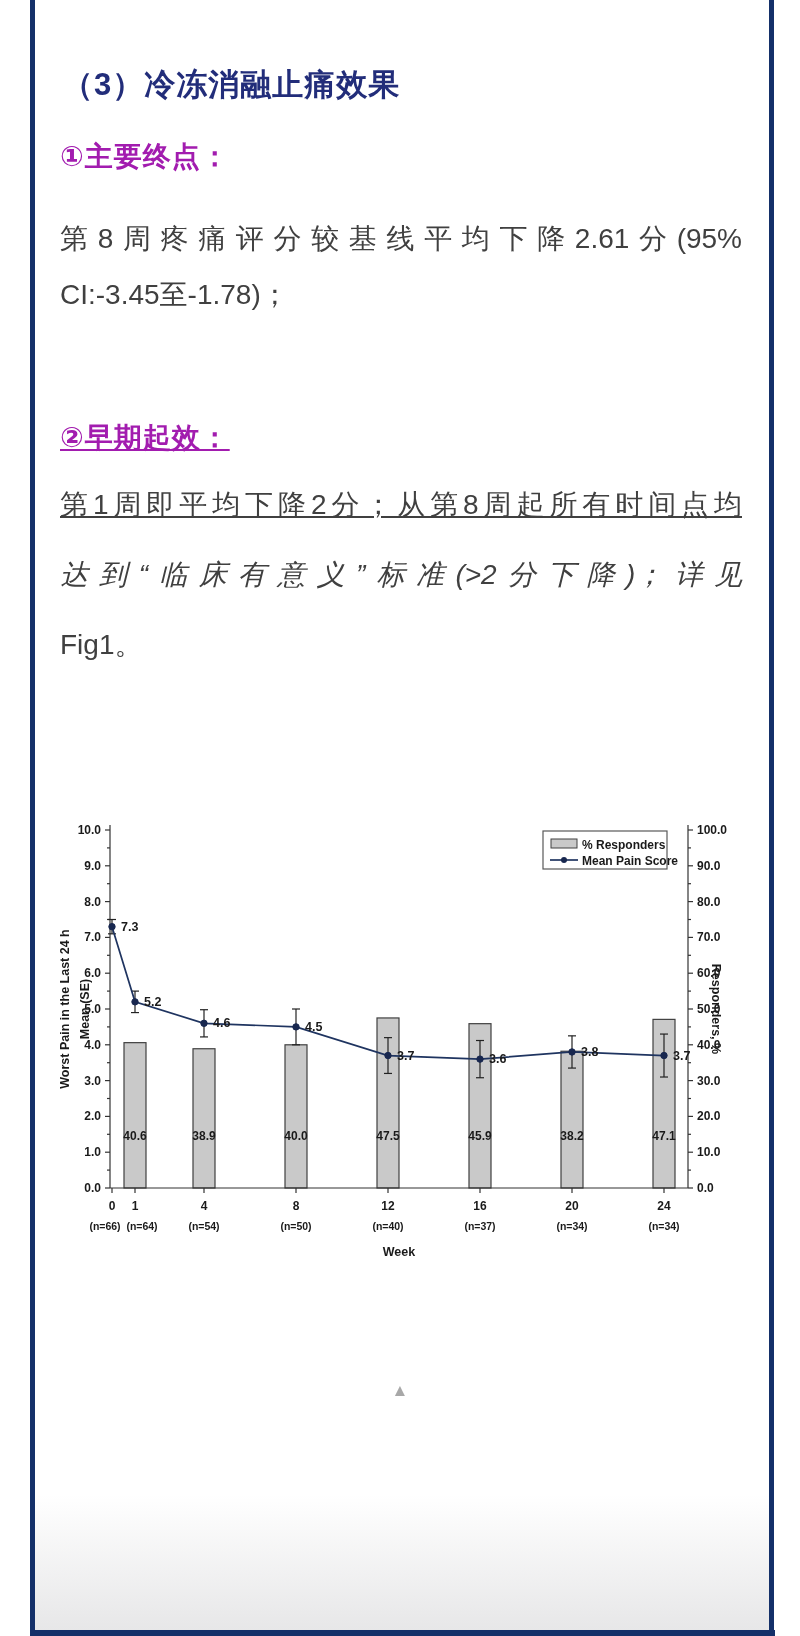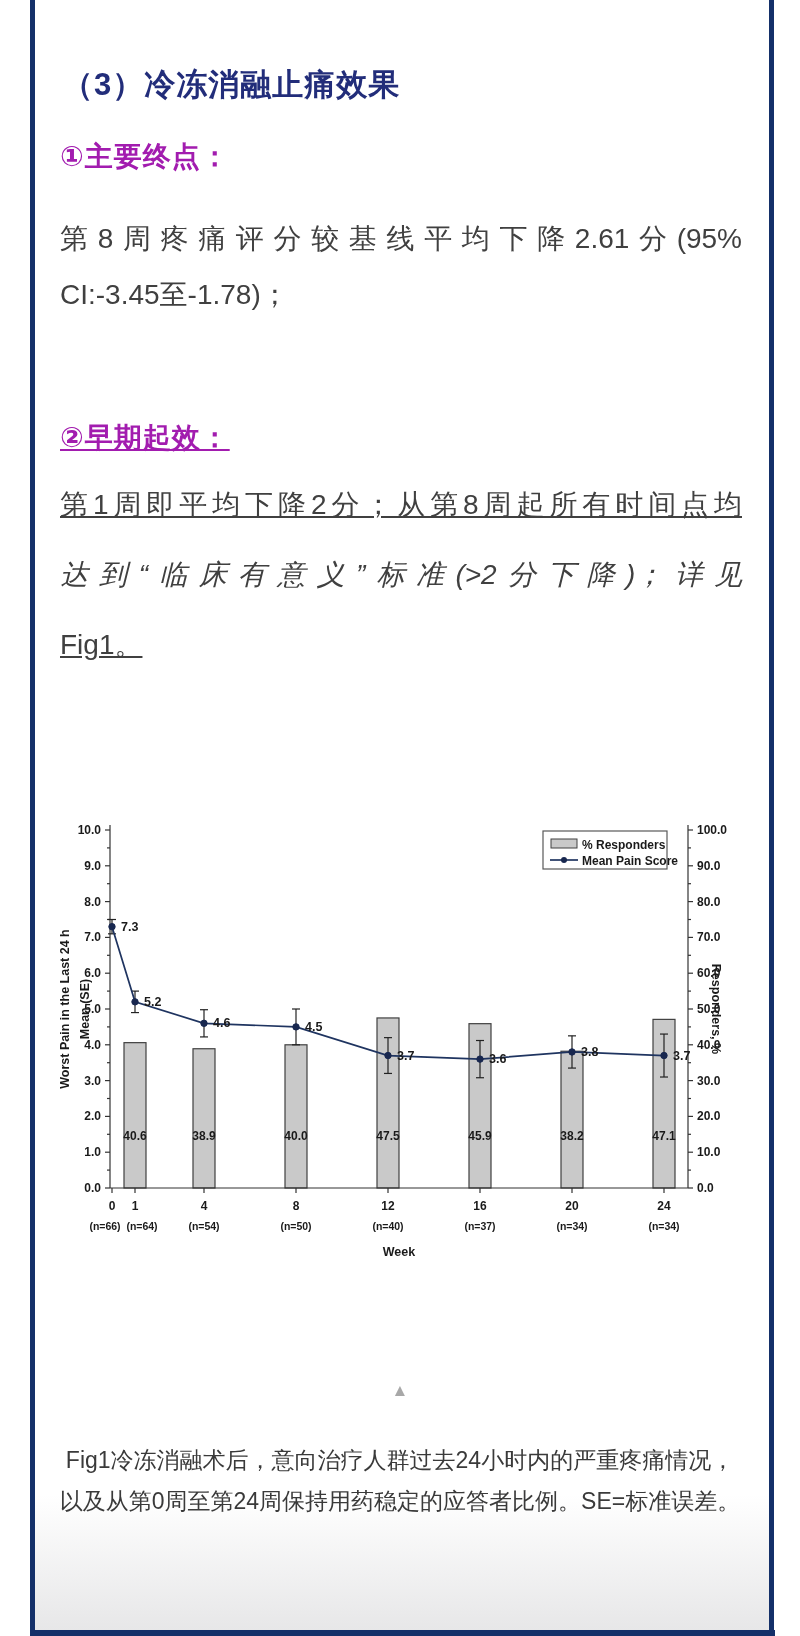--- a/index.html
+++ b/index.html
@@ -10,21 +10,21 @@
   .vborder.right{left:769px;}
   .footer-grad{position:absolute;left:35px;top:1495px;width:734px;height:135px;
     background:linear-gradient(#ffffff, #e7e7e8);}
   .footer-bar{position:absolute;left:30px;top:1630px;width:745px;height:6px;background:#143069;}
   .title{position:absolute;left:62px;top:64px;font-size:31px;font-weight:700;color:#222d7a;letter-spacing:1px;}
   .subhead{position:absolute;left:60px;font-size:28px;font-weight:700;color:#a21caf;letter-spacing:1px;}
   .subhead.s0{top:138px;}
   .subhead.s1{top:419px;text-decoration:underline;}
   .bodyline{position:absolute;left:60px;width:682px;font-size:28px;color:#404040;white-space:nowrap;}
   .bodyline.just{white-space:normal;text-align:justify;text-align-last:justify;}
-  .b0{top:206px;margin-top:14px;} .b1{top:276px;} .b2{top:486px;text-decoration:underline;} .b3{top:556px;font-style:italic;} .b4{top:626px;text-decoration:underline;}
+  .b0{top:206px;margin-top:14px;} .b1{top:276px;} .b2{top:486px;text-decoration:underline;} .b3{top:556px;font-style:italic;} .b4{top:626px;}
   .chart-wrap{position:absolute;left:55px;top:783px;width:672px;height:480px;background:#ffffff;}
   .chart-wrap svg{display:block;font-family:"Liberation Sans","DejaVu Sans",sans-serif;}
   .collapse{position:absolute;left:0;top:1381px;width:800px;text-align:center;
     font-size:17px;color:#a8a8a8;cursor:pointer;}
   .caption{position:absolute;left:40px;top:1440px;width:720px;text-align:center;
     font-size:23px;color:#3a3a3a;line-height:41px;}
 </style>
 </head>
 <body>
 
@@ -202,18 +202,14 @@
         <rect x="496" y="56" width="26" height="9" fill="#c9c9c9" stroke="#404040" stroke-width="1"></rect>
         <text x="527" y="66" font-size="12" text-anchor="start" font-weight="700" fill="#1a1a1a">% Responders</text>
         <line x1="495" y1="77" x2="523" y2="77" stroke="#1f3460" stroke-width="1.7"></line>
         <circle cx="509" cy="77" r="3" fill="#18274f"></circle>
         <text x="527" y="82" font-size="12" text-anchor="start" font-weight="700" fill="#1a1a1a">Mean Pain Score</text>
       </svg>
   </div>
 
   <div class="collapse">▲</div>
 
-  <div class="caption">
-    <div>Fig1冷冻消融术后，意向治疗人群过去24小时内的严重疼痛情况，</div>
-    <div>以及从第0周至第24周保持用药稳定的应答者比例。SE=标准误差。</div>
-  </div>
 
 </div>
 
 </body></html>

